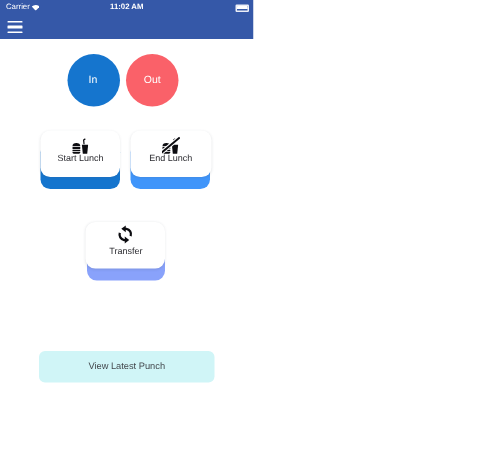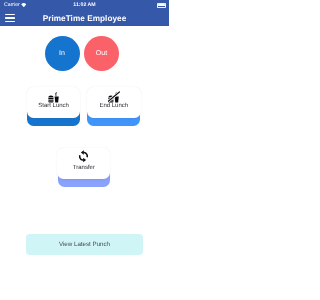--- a/index.html
+++ b/index.html
@@ -74,21 +74,20 @@
       <span class="sb-time">11:02 AM</span>
       <span class="sb-batt">
           <i></i>
         </span>
     </div>
     <div class="hamburger">
       <span></span>
         <span></span>
         <span></span>
     </div>
-    <div class="navtitle">PrimeTime Employee</div>
   </div>
 
   <div class="circle in">In</div>
   <div class="circle out">Out</div>
 
   <div class="cardwrap c-start">
     <div class="strip"></div>
     <div class="card"></div>
     <div class="ico">
       <svg width="11.5" height="11.5" viewBox="0 0 22 22">

